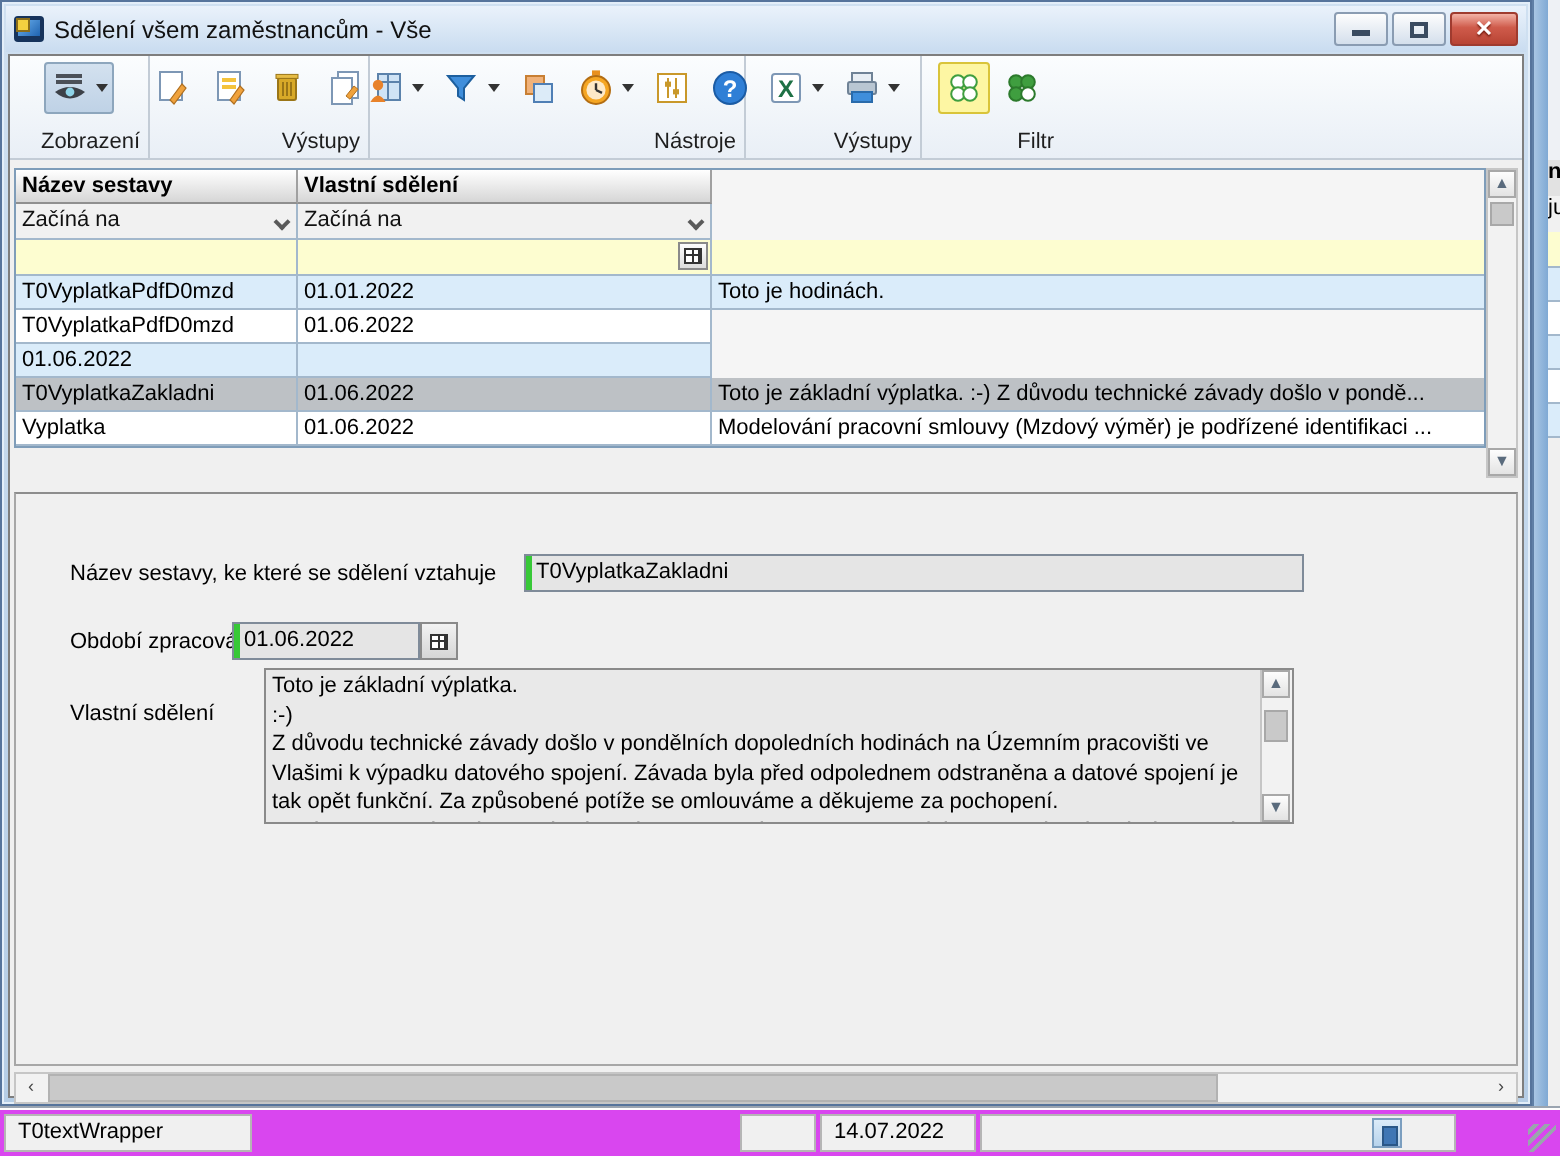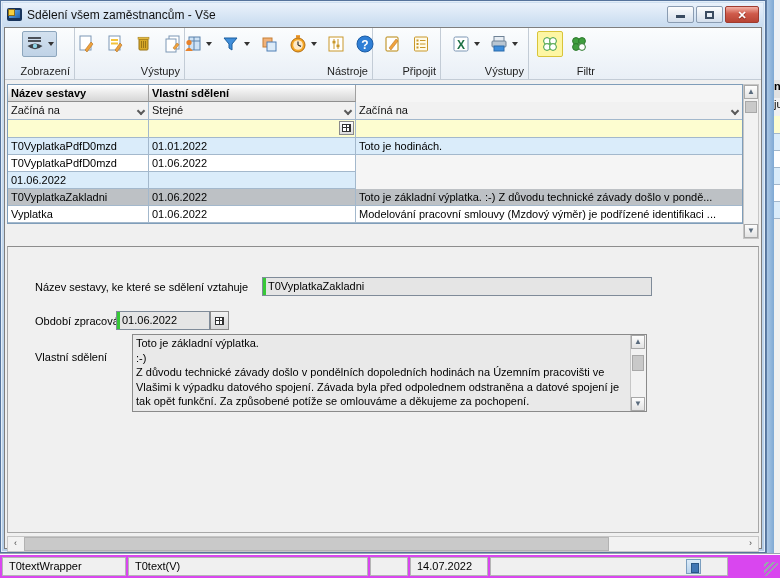--- a/index.html
+++ b/index.html
@@ -272,42 +272,20 @@
           <span class="tool-btn">
             <svg viewBox="0 0 20 20">
               <circle cx="10" cy="10" r="8" fill="#2f7fd6" stroke="#1b5ca5"></circle>
               <text x="10" y="14.5" font-size="12" font-weight="bold" fill="#fff" text-anchor="middle">?</text>
             </svg>
           </span>
         </div>
         <div class="tlabel">Nástroje</div>
       </div>
 
-      <div class="tgroup" style="width:68px">
-        <div class="ticons">
-          <span class="tool-btn">
-            <svg viewBox="0 0 20 20">
-              <rect x="4" y="3" width="12" height="14" rx="1" fill="#fff" stroke="#b8860b"></rect>
-              <path d="M7 14 L14 5 L16 7 L9 16z" fill="#f0a23c" stroke="#b06f1e" stroke-width="0.5"></path>
-            </svg>
-          </span>
-          <span class="tool-btn">
-            <svg viewBox="0 0 20 20">
-              <rect x="3.5" y="3" width="13" height="14" rx="1" fill="#fffbe8" stroke="#c9982a"></rect>
-              <rect x="5.5" y="5.5" width="2" height="2" fill="#c9982a"></rect>
-              <rect x="5.5" y="9" width="2" height="2" fill="#c9982a"></rect>
-              <rect x="5.5" y="12.5" width="2" height="2" fill="#c9982a"></rect>
-              <line x1="9" y1="6.5" x2="14.5" y2="6.5" stroke="#c9982a"></line>
-              <line x1="9" y1="10" x2="14.5" y2="10" stroke="#c9982a"></line>
-              <line x1="9" y1="13.5" x2="14.5" y2="13.5" stroke="#c9982a"></line>
-            </svg>
-          </span>
-        </div>
-        <div class="tlabel">Připojit</div>
-      </div>
 
       <div class="tgroup" style="width:88px">
         <div class="ticons">
           <span class="tool-btn">
             <svg viewBox="0 0 20 20">
               <rect x="3" y="3" width="14" height="14" rx="1.5" fill="#fff" stroke="#7d97b5"></rect>
               <text x="10" y="14.5" font-size="12" font-weight="bold" fill="#1e7145" text-anchor="middle">X</text>
             </svg>
             <span class="dd-arrow"></span>
           </span>
@@ -349,21 +327,20 @@
     <div class="grid-wrap">
       <div class="grid-table">
 
         <div class="grow g-header">
           <div><span>Název sestavy</span></div>
           <div><span>Vlastní sdělení</span></div>
         </div>
 
         <div class="grow g-oprow">
           <div><span>Začíná na</span><span class="chev"></span></div>
-          <div><span>Stejné</span><span class="chev"></span></div>
           <div><span>Začíná na</span><span class="chev"></span></div>
         </div>
 
         <div class="grow g-filterrow">
           <div></div>
           <div>
             <span class="cal-btn">
                 <span class="cal-glyph"></span>
               </span>
           </div>
@@ -443,19 +420,18 @@
   <div class="bs-seg" style="top:134px; height:17px; background:#daecfa; border-bottom:1px solid #a3b8cc;"></div>
   <div class="bs-seg" style="top:151px; height:17px; background:#fff; border-bottom:1px solid #a3b8cc;"></div>
   <div class="bs-seg" style="top:168px; height:17px; background:#daecfa; border-bottom:1px solid #a3b8cc;"></div>
   <div class="bs-seg" style="top:185px; height:17px; background:#fff; border-bottom:1px solid #a3b8cc;"></div>
   <div class="bs-seg" style="top:202px; height:17px; background:#daecfa; border-bottom:1px solid #a3b8cc;"></div>
   <div class="bs-seg" style="top:219px; height:334px; background:#f0f0f0;"></div>
 </div>
 
 <div class="statusbar">
   <div class="sb-cell" style="left:2px; width:124px;">T0textWrapper</div>
-  <div class="sb-cell" style="left:128px; width:240px;">T0text(V)</div>
   <div class="sb-cell" style="left:370px; width:38px;"></div>
   <div class="sb-cell" style="left:410px; width:78px;">14.07.2022</div>
   <div class="sb-cell" style="left:490px; width:238px;"></div>
   <span class="sb-icon" style="left:686px; top:5px;"></span>
   <span class="grip"></span>
 </div>
 
 </body></html>

